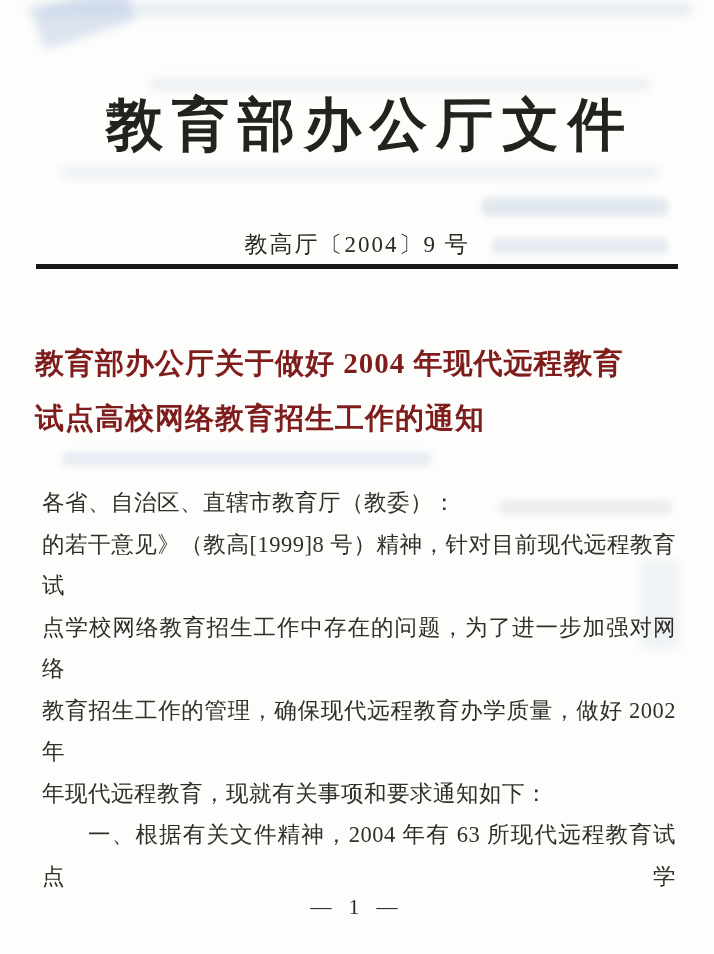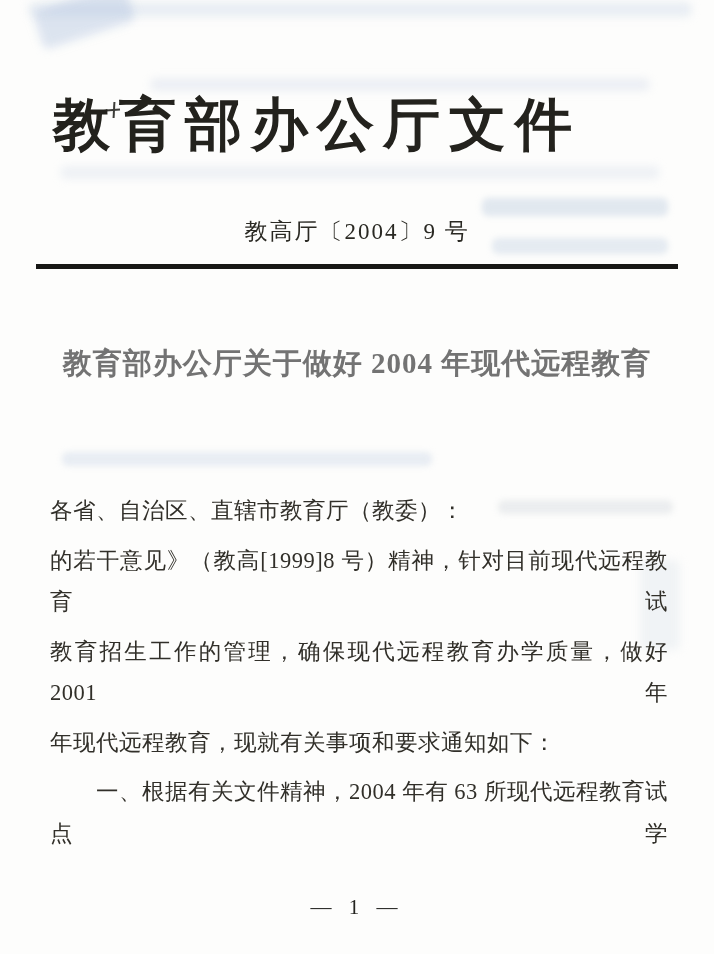--- a/index.html
+++ b/index.html
@@ -23,53 +23,53 @@
   .sm-mid{top:452px;left:62px;width:370px;height:14px;background:rgba(196,210,228,0.38);filter:blur(3px);}
   .sm-mid-right{top:500px;left:498px;width:175px;height:14px;background:rgba(200,204,210,0.32);filter:blur(3px);}
   .sm-right-3{top:560px;left:640px;width:40px;height:90px;background:rgba(205,214,228,0.25);filter:blur(5px);}
   
   .pen-mark{position:absolute;top:102px;left:106px;width:14px;height:16px;}
   .pen-mark::before{content:"";position:absolute;top:7px;left:0;width:14px;height:2px;background:#3c3c38;transform:rotate(-4deg);}
   .pen-mark::after{content:"";position:absolute;top:0;left:7px;width:2px;height:16px;background:#3c3c38;transform:rotate(3deg);}
 
   .doc-header{
     position:absolute;top:88px;left:0;width:634px;
-    text-align:center;
+    text-align:right;
     font-size:57px;line-height:74px;
     font-weight:bold;
     letter-spacing:9px;
     color:#23221d;
     white-space:nowrap;
   }
   .doc-number{
-    position:absolute;top:217px;left:0;width:714px;
+    position:absolute;top:230px;left:0;width:714px;
     text-align:center;
     font-size:23px;line-height:30px;
     letter-spacing:2px;
     color:#2a2923;
   }
   .divider{
     position:absolute;top:264px;left:36px;width:642px;height:5px;
     background:#171715;
   }
   .notice-title{
     position:absolute;top:336px;left:35px;width:644px;
-    text-align:center;
+    text-align:left;
     font-weight:bold;
     font-size:29px;line-height:55px;
-    color:#737373;
+    color:#7f1d1d;
     letter-spacing:1px;
   }
   .body-text{
     position:absolute;top:482px;left:42px;width:634px;
     font-size:22.5px;line-height:41.5px;
     color:#312f29;
     letter-spacing:0.5px;
   }
-  .body-text p{margin:8px;white-space:nowrap;}
+  .body-text p{margin:0;white-space:nowrap;}
   .body-text p.fill{
     white-space:normal;
     text-align:justify;
     text-align-last:justify;
     text-justify:inter-character;
   }
   .ind{text-indent:46px;}
   .page-number{
     position:absolute;top:893px;left:0;width:714px;
     text-align:center;
@@ -95,26 +95,28 @@
   <div class="pen-mark"></div>
 
   <div class="doc-header">教育部办公厅文件</div>
 
   <div class="doc-number">教高厅〔2004〕9 号</div>
 
   <div class="divider"></div>
 
   <div class="notice-title">
     <div>教育部办公厅关于做好 2004 年现代远程教育</div>
+    <div>试点高校网络教育招生工作的通知</div>
   </div>
 
   <div class="body-text">
     <p>各省、自治区、直辖市教育厅（教委）：</p>
     <p class="fill">的若干意见》（教高[1999]8 号）精神，针对目前现代远程教育试</p>
-    <p class="fill">教育招生工作的管理，确保现代远程教育办学质量，做好 2001 年</p>
+    <p class="fill">点学校网络教育招生工作中存在的问题，为了进一步加强对网络</p>
+    <p class="fill">教育招生工作的管理，确保现代远程教育办学质量，做好 2002 年</p>
     <p>年现代远程教育，现就有关事项和要求通知如下：</p>
     <p class="fill ind">一、根据有关文件精神，2004 年有 63 所现代远程教育试点学</p>
 
   </div>
 
   <div class="page-number">— 1 —</div>
 
 </div>
 
 </body></html>

